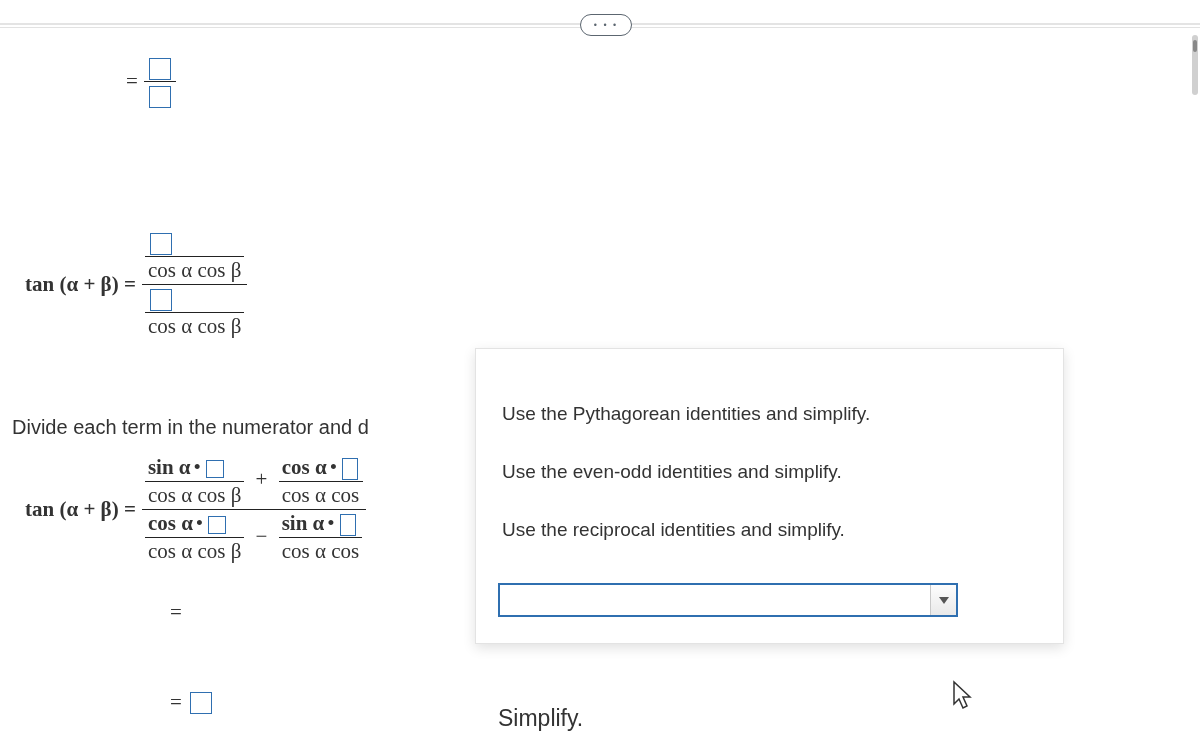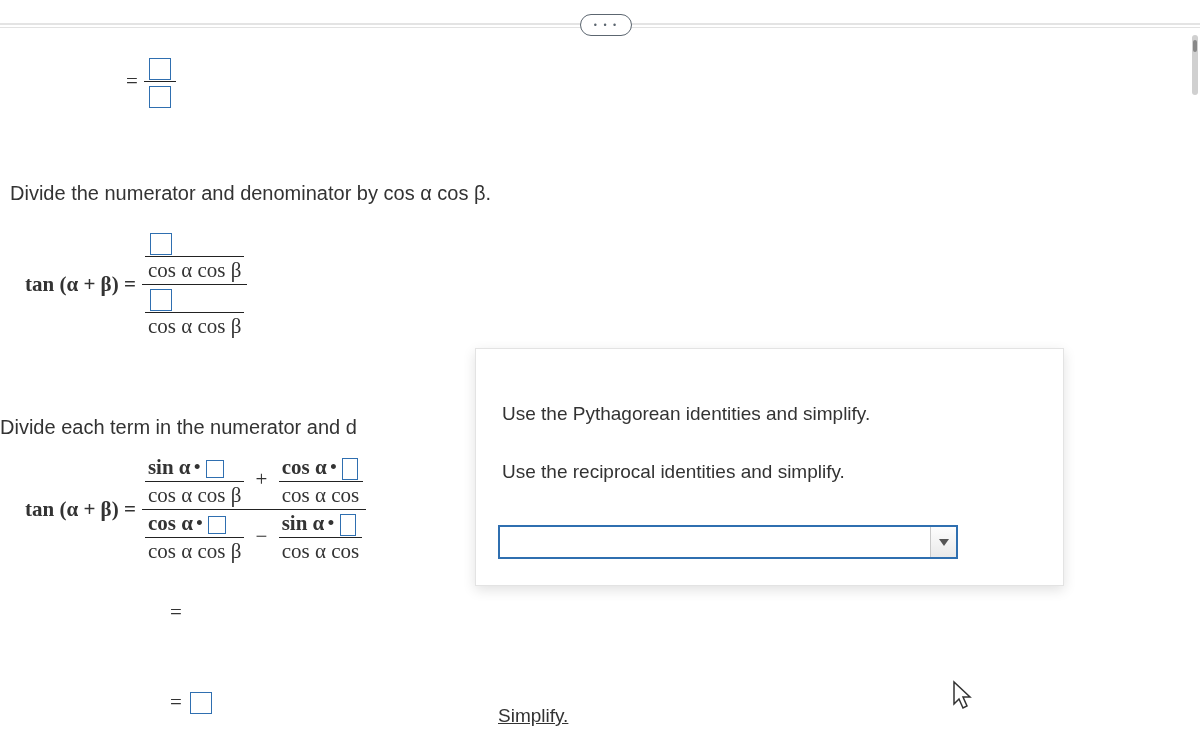--- a/index.html
+++ b/index.html
@@ -47,21 +47,21 @@
   .inputbox.small  { width: 18px; height: 18px; }
   .inputbox.short  { width: 16px; height: 22px; }
 
   .expr { display: flex; align-items: center; flex-wrap: nowrap; }
   .expr .lab { margin-right: 6px; font-weight: bold; }
   .expr .eq  { margin: 0 6px; }
 
   .row1 { position: absolute; left: 120px; top: 55px; }
   .instr1 { position: absolute; left: 10px; top: 182px; font-size: 20px; }
   .row2 { position: absolute; left: 25px; top: 230px; }
-  .instr2 { position: absolute; left: 0; top: 416px; right: 720px; font-size: 20px; white-space: nowrap; overflow: hidden; }
+  .instr2 { position: absolute; left: 12px; top: 416px; right: 720px; font-size: 20px; white-space: nowrap; overflow: hidden; }
 
   .row3 { position: absolute; left: 25px; top: 455px; }
   .row4 { position: absolute; left: 164px; top: 600px; }
   .row5 { position: absolute; left: 164px; top: 690px; }
 
   .fracwrap { display:inline-flex; align-items:center; }
   .plus, .minus { margin: 0 6px; }
 
   .dd-panel {
     position: absolute;
@@ -96,22 +96,21 @@
   .dd-field .chev svg { width: 10px; height: 10px; }
   .pointer {
     position: absolute;
     left: 950px; top: 680px;
     width: 26px; height: 30px;
     z-index: 20;
   }
   .simplify {
     position: absolute;
     left: 498px; top: 705px;
-    font-size: 19px;
-    text-decoration: underline;
+    font-size: 23px;
   }
 
   
   .scroll-hint { position:absolute; right:2px; top:35px; width:6px; height:60px; background:#d0d0d0; border-radius:3px;}
   .scroll-hint2 { position:absolute; right:3px; top:40px; width:4px; height:12px; background:#888; border-radius:2px;}
 
   .math { font-family: "Times New Roman", serif; font-size: 21px; white-space: nowrap; }
   .math b { font-weight: bold; }
   .mul { padding: 0 3px; }
 </style>
@@ -128,21 +127,20 @@
 
   <div class="row1 expr math">
     <span class="eq">=</span>
     <span class="frac">
       <span class="num"><span class="inputbox"></span></span>
       <span class="bar"></span>
       <span class="den"><span class="inputbox"></span></span>
     </span>
   </div>
 
-  <div class="instr1">Divide the numerator and denominator by cos α cos β.</div>
 
   <div class="row2 expr math">
     <span class="lab"><b>tan (α + β) =</b></span>
     <span class="frac">
       <span class="num">
         <span class="frac">
           <span class="num"><span class="inputbox"></span></span>
           <span class="bar"></span>
           <span class="den">cos α cos β</span>
         </span>
@@ -197,20 +195,21 @@
     <span class="eq">=</span>
   </div>
 
   <div class="row5 expr math">
     <span class="eq">=</span>
     <span class="inputbox"></span>
   </div>
 
   <div class="dd-panel">
     <div class="opt">Use the Pythagorean identities and simplify.</div>
+    <div class="opt">Use the even-odd identities and simplify.</div>
     <div class="opt">Use the reciprocal identities and simplify.</div>
     <div class="dd-field">
       <div class="chev">
         <svg viewBox="0 0 10 10">
             <polygon points="0,2 10,2 5,9" fill="#555"></polygon>
           </svg>
       </div>
     </div>
   </div>
 

